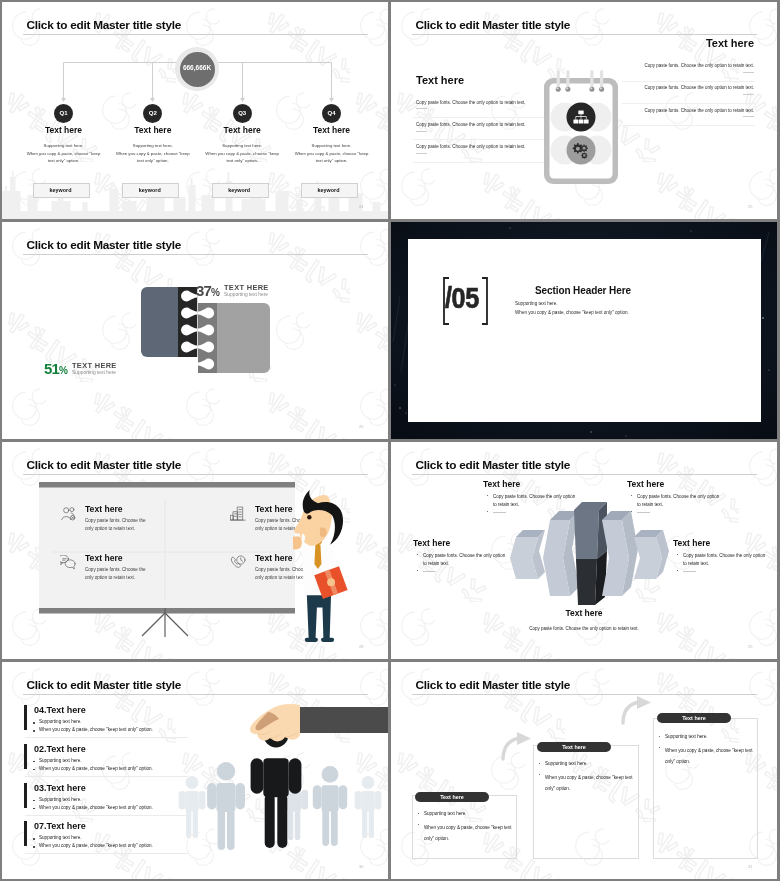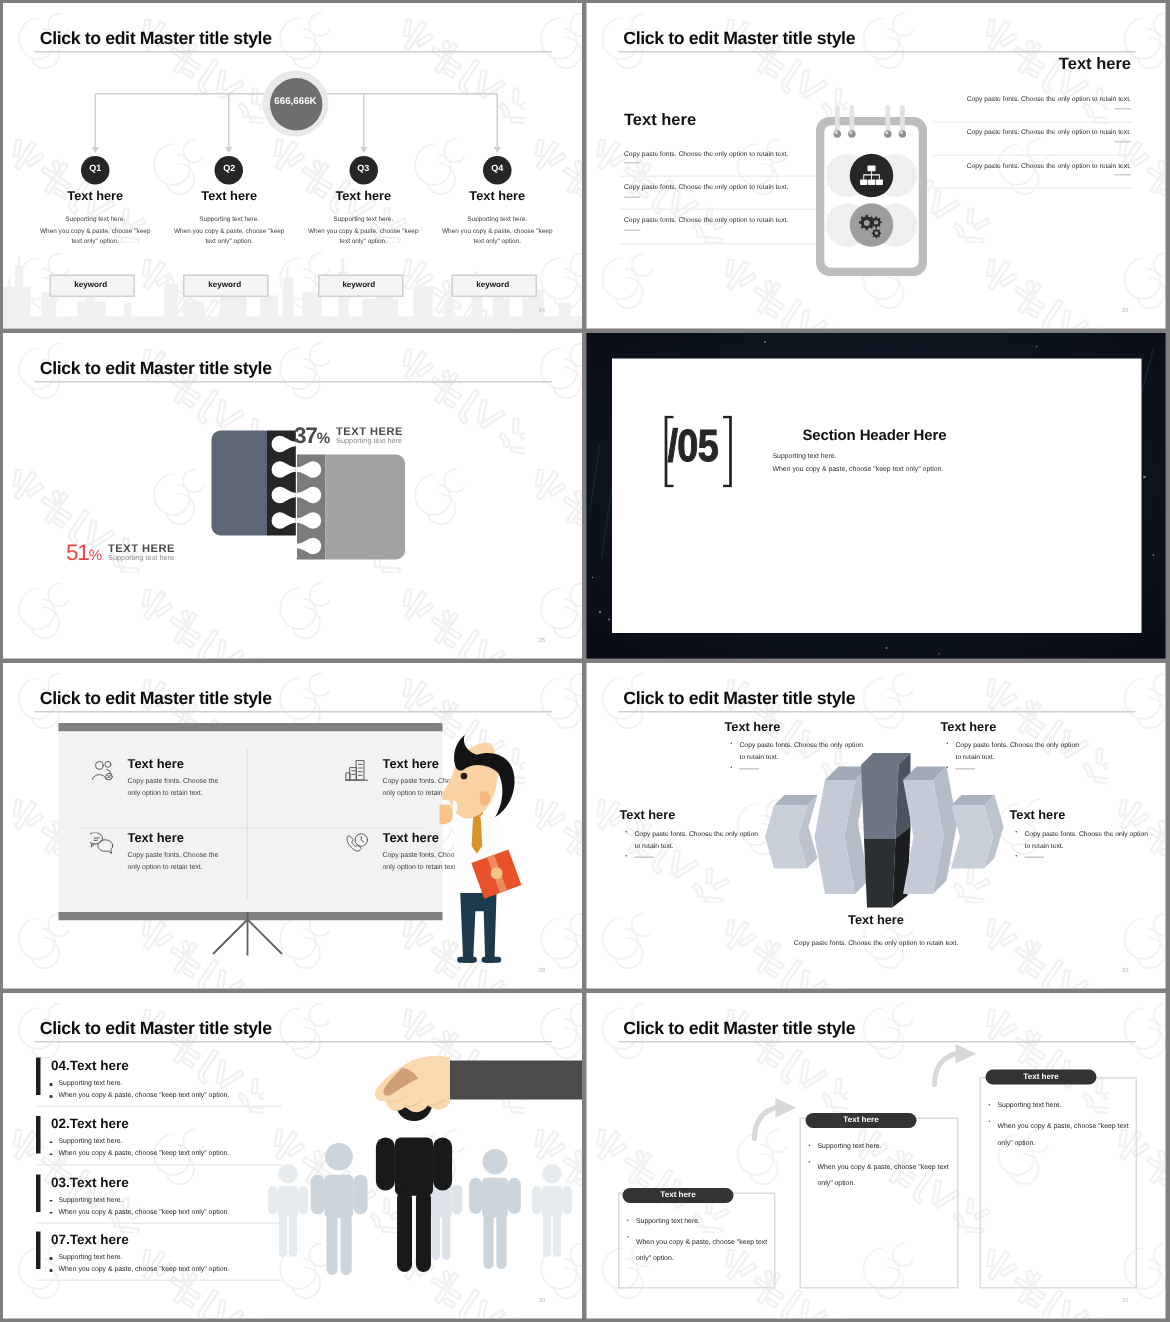--- a/index.html
+++ b/index.html
@@ -212,21 +212,21 @@
       <path d="M203.0 86.9 a5.5 5.5 0 1 1 0 8.2 C200.7 94.2 199.2 92.6 196.0 92.5 L196.0 89.5 C199.2 89.4 200.7 87.8 203.0 86.9 Z"></path>
       <path d="M203.0 103.9 a5.5 5.5 0 1 1 0 8.2 C200.7 111.2 199.2 109.6 196.0 109.5 L196.0 106.5 C199.2 106.4 200.7 104.8 203.0 103.9 Z"></path>
       <path d="M203.0 120.9 a5.5 5.5 0 1 1 0 8.2 C200.7 128.2 199.2 126.6 196.0 126.5 L196.0 123.5 C199.2 123.4 200.7 121.8 203.0 120.9 Z"></path>
       <path d="M203.0 137.9 a5.5 5.5 0 1 1 0 8.2 C200.7 145.2 199.2 143.6 196.0 143.5 L196.0 140.5 C199.2 140.4 200.7 138.8 203.0 137.9 Z"></path>
     </g>
   </svg>
   <div class="s3txt" style="position:absolute;left:0;top:0;width:386px;height:217px;z-index:2;">
         <div style="position:absolute;left:194px;top:60px;font-size:15px;font-weight:bold;color:#4a4a4a;letter-spacing:-0.8px;font-family:'Liberation Sans Narrow','Liberation Sans',sans-serif;">37<span style="font-size:10px;">%</span></div>
         <div style="position:absolute;left:222px;top:60.5px;font-size:7.4px;font-weight:bold;color:#4a4a4a;letter-spacing:0.35px;">TEXT HERE</div>
         <div style="position:absolute;left:222px;top:69.5px;font-size:4.9px;color:#8a8a8a;">Supporting text here</div>
-        <div style="position:absolute;left:42px;top:138px;font-size:15px;font-weight:normal;color:#ef4444;letter-spacing:-0.8px;font-family:'Liberation Sans Narrow','Liberation Sans',sans-serif;">51<span style="font-size:10px;">%</span></div>
+        <div style="position:absolute;left:42px;top:138px;font-size:15px;font-weight:bold;color:#15803d;letter-spacing:-0.8px;font-family:'Liberation Sans Narrow','Liberation Sans',sans-serif;">51<span style="font-size:10px;">%</span></div>
         <div style="position:absolute;left:70px;top:138.5px;font-size:7.4px;font-weight:bold;color:#4a4a4a;letter-spacing:0.35px;">TEXT HERE</div>
         <div style="position:absolute;left:70px;top:147.5px;font-size:4.9px;color:#8a8a8a;">Supporting text here</div>
       </div>
   <div class="pgnum" style="left:357px;top:202px;">26</div>
 </div>
 
 <div class="slide" id="s4" style="left:391px;top:222px;width:386px;height:217px;background:#0c121c;">
   <svg style="position:absolute;left:0;top:0;width:386px;height:217px;z-index:0;" viewBox="0 0 386 217">
     <defs>
       <radialGradient id="s4glow" cx="50%" cy="45%" r="70%">

